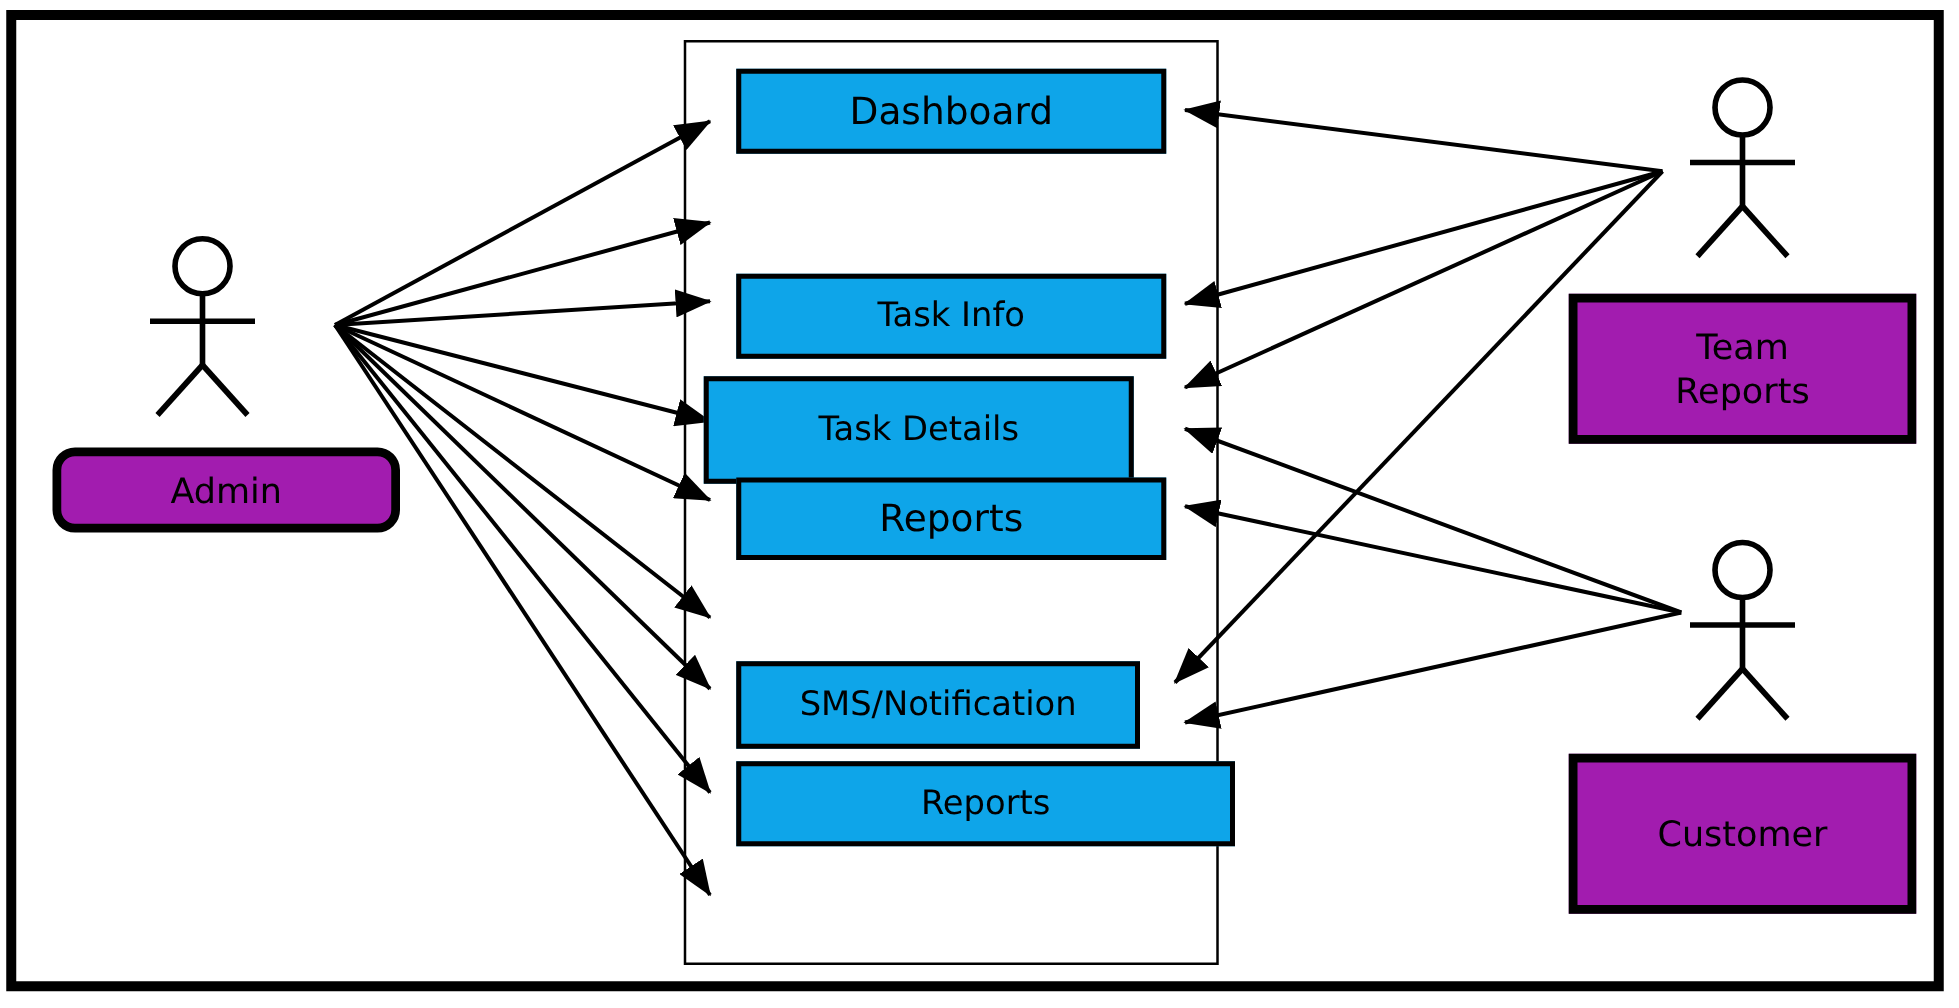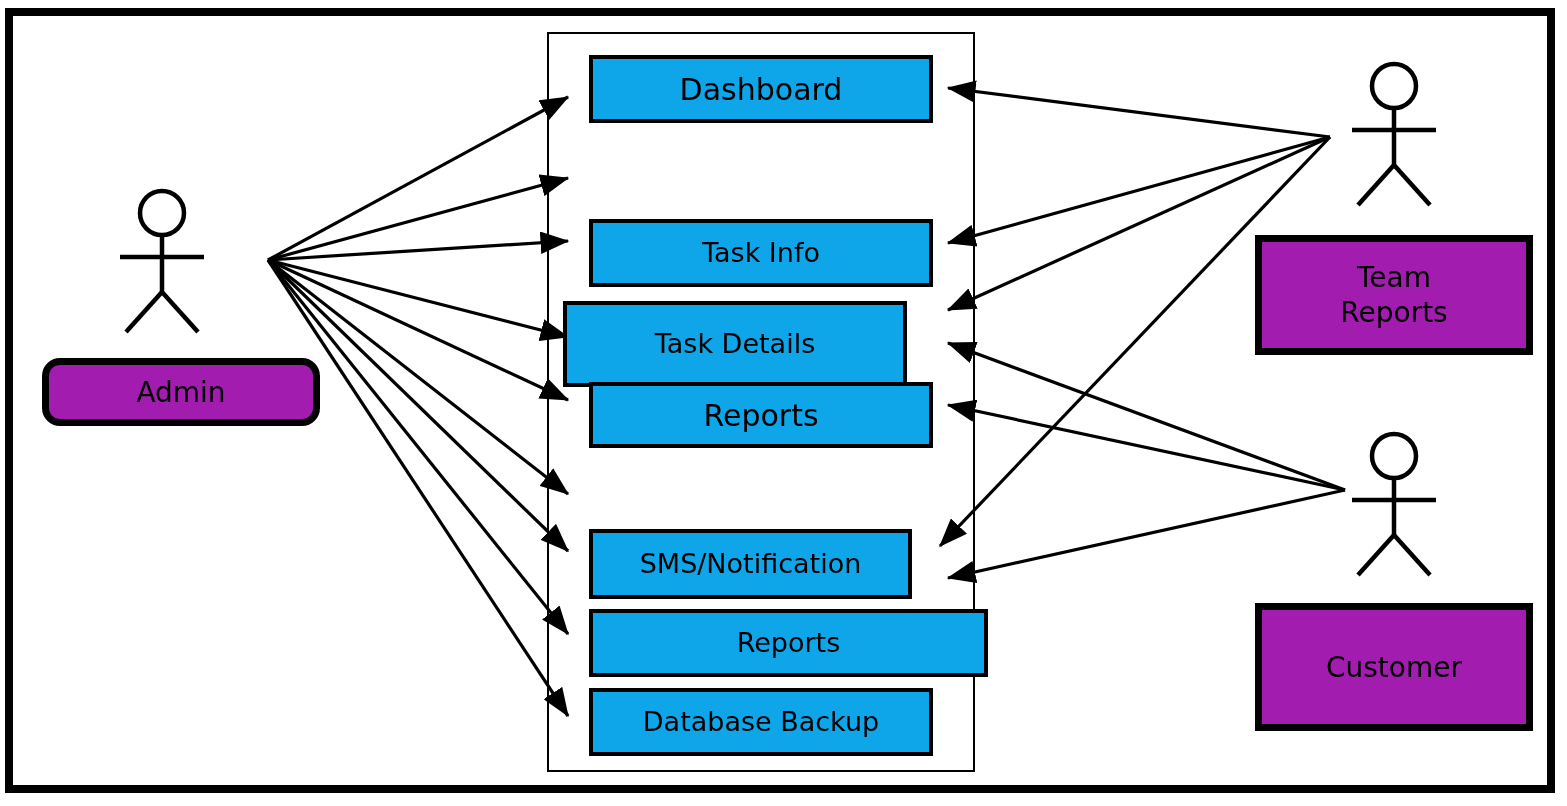--- a/index.html
+++ b/index.html
@@ -123,23 +123,20 @@
   </div>
   <div class="usecase" style="left: 589px; top: 382px; width: 344px; height: 66px; font-size: 30px;">
     <span class="uc-label">Reports</span>
   </div>
   <div class="usecase" style="left: 589px; top: 529px; width: 323px; height: 70px; font-size: 27px;">
     <span class="uc-label">SMS/Notification</span>
   </div>
   <div class="usecase" style="left: 589px; top: 609px; width: 399px; height: 68px; font-size: 27px;">
     <span class="uc-label">Reports</span>
   </div>
-  <div class="usecase" style="left: 589px; top: 688px; width: 344px; height: 68px; font-size: 27px;">
-    <span class="uc-label">Database Backup</span>
-  </div>
 
   <svg class="actor-fig" xmlns="http://www.w3.org/2000/svg" width="120" height="150" viewBox="0 0 120 150" style="left: 102px; top: 187px;">
     <circle cx="60" cy="26" r="22" fill="none" stroke="#000" stroke-width="4.5"></circle>
     <line x1="60" y1="48" x2="60" y2="108" stroke="#000" stroke-width="4.5"></line>
     <line x1="18" y1="70" x2="102" y2="70" stroke="#000" stroke-width="4.5"></line>
     <line x1="60" y1="105" x2="24" y2="145" stroke="#000" stroke-width="4.5"></line>
     <line x1="60" y1="105" x2="96" y2="145" stroke="#000" stroke-width="4.5"></line>
   </svg>
 
   <svg class="actor-fig" xmlns="http://www.w3.org/2000/svg" width="120" height="150" viewBox="0 0 120 150" style="left: 1334px; top: 60px;">

